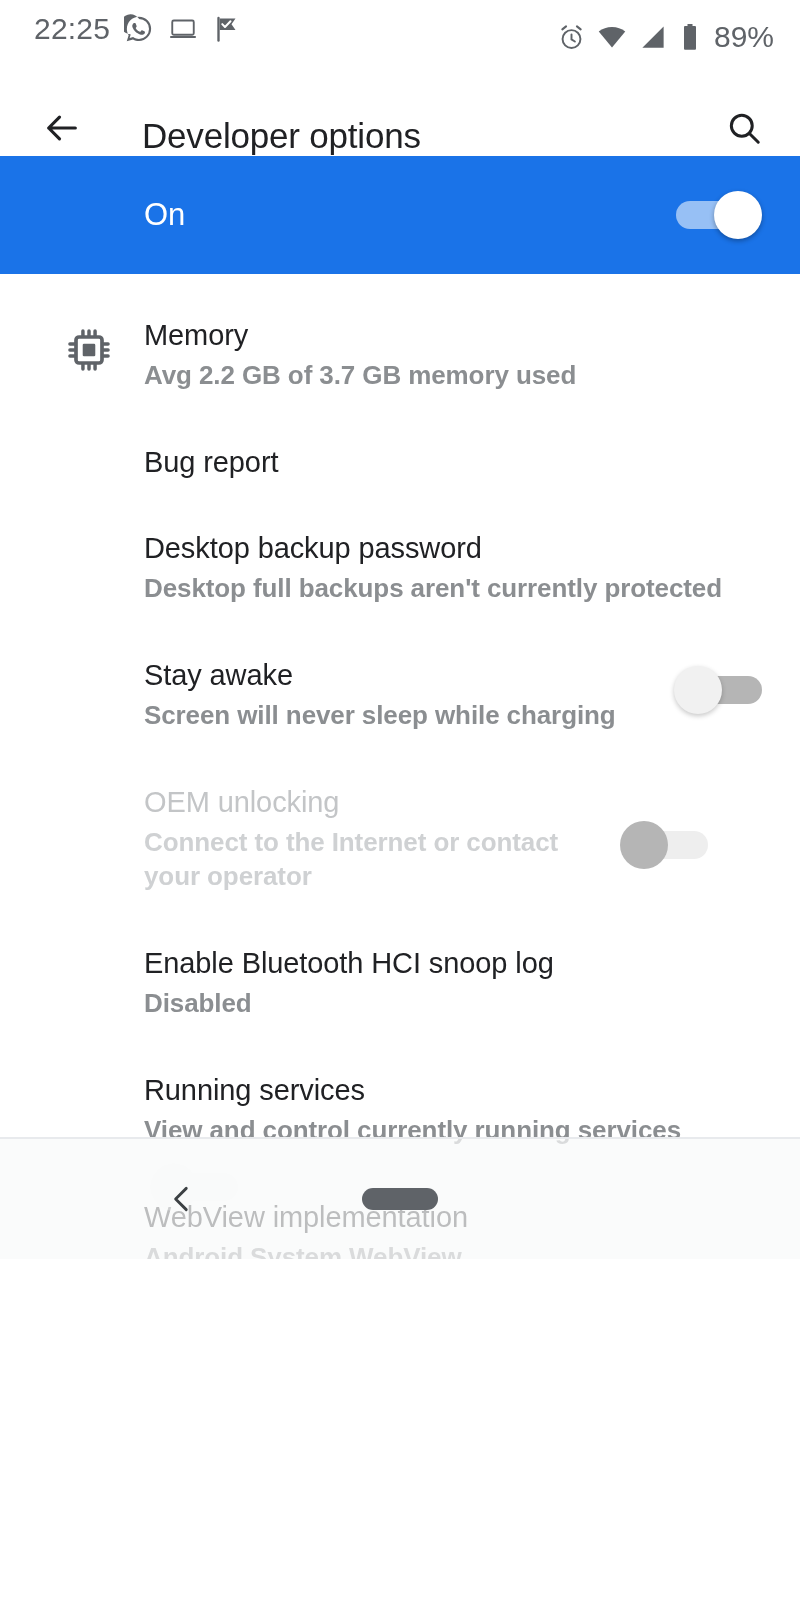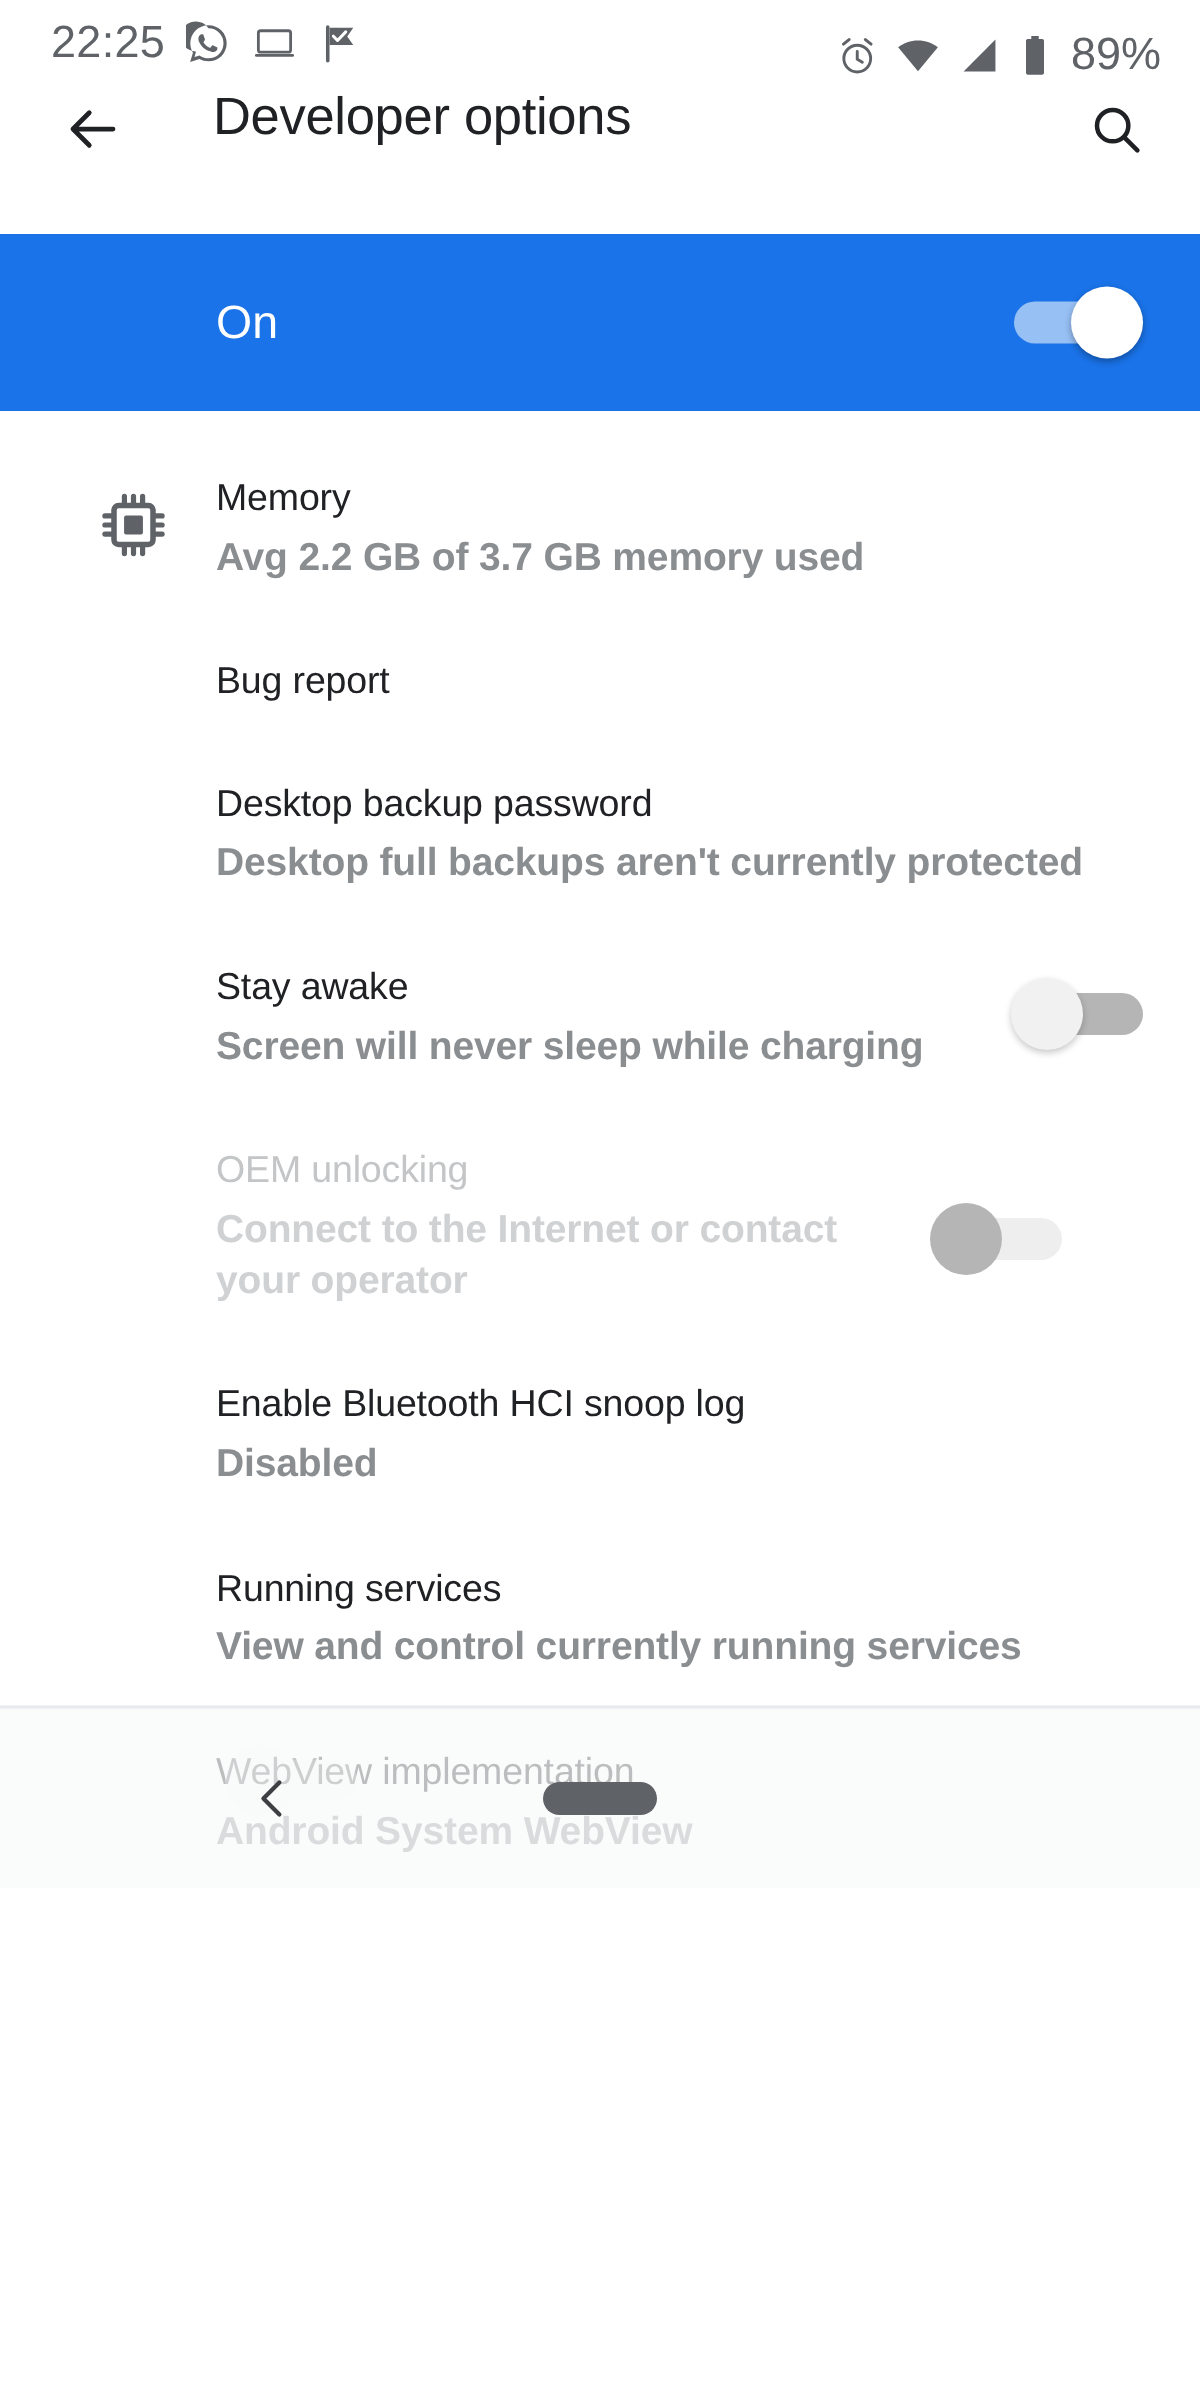--- a/index.html
+++ b/index.html
@@ -31,21 +31,21 @@
   }
   .status-batt-text {
     font-size: 30px; font-weight: 400; color: #5f6368; margin-left: 2px;
   }
   .sicon { display: block; }
 
   
   .toolbar {
     height: 98px;
     display: flex;
-    align-items: flex-start;
+    align-items: flex-end;
     padding: 0 28px 0 34px;
   }
   .icon-btn {
     width: 56px; height: 56px;
     display: flex; align-items: center; justify-content: center;
     flex: 0 0 auto;
   }
   .toolbar-title {
     font-size: 35px;
     color: #202124;
@@ -88,21 +88,21 @@
     padding: 26px 38px 26px 34px;
     min-height: 64px;
   }
   .row-iconcell {
     width: 110px; flex: 0 0 110px;
     display: flex; align-items: center; justify-content: center;
     padding-top: 6px;
   }
   .row-text { flex: 1 1 auto; min-width: 0; padding-right: 10px; }
   .row-title {
-    font-size: 25px;
+    font-size: 29px;
     color: #202124;
     line-height: 1.18;
     letter-spacing: -0.1px;
   }
   .row-sub {
     font-size: 26px;
     color: #8b8e91;
     line-height: 1.30;
     margin-top: 7px;
     letter-spacing: -0.1px;

